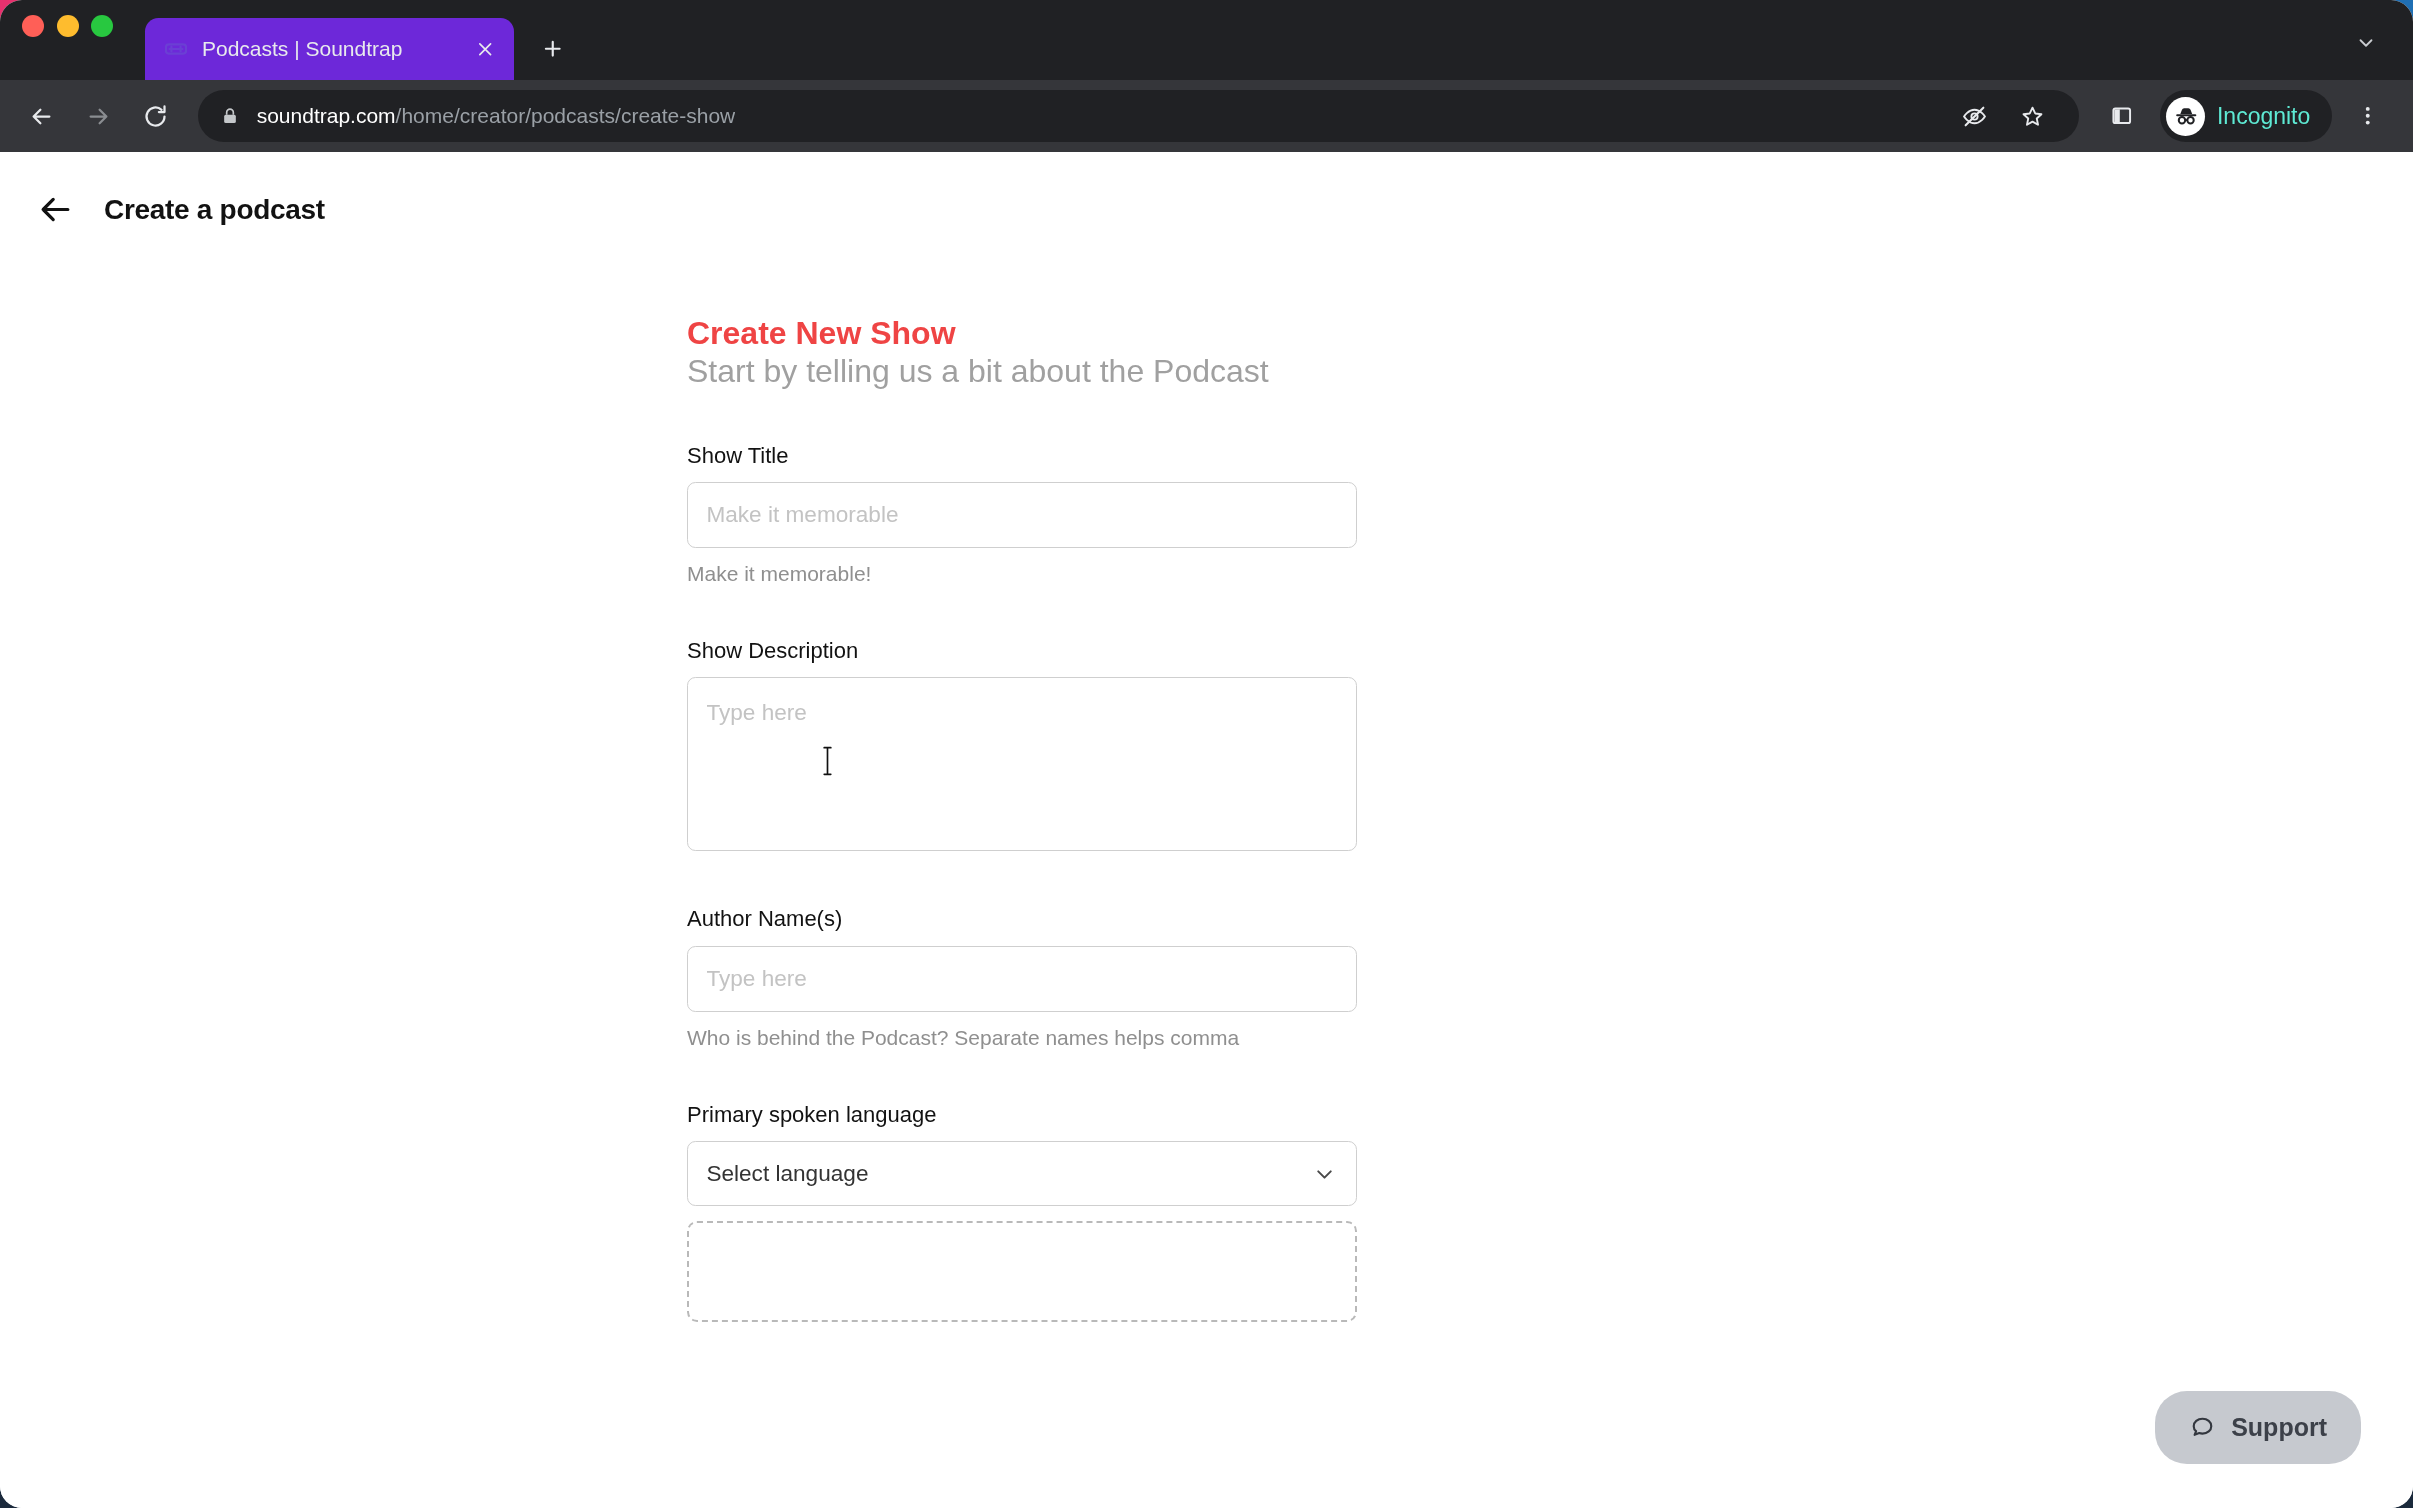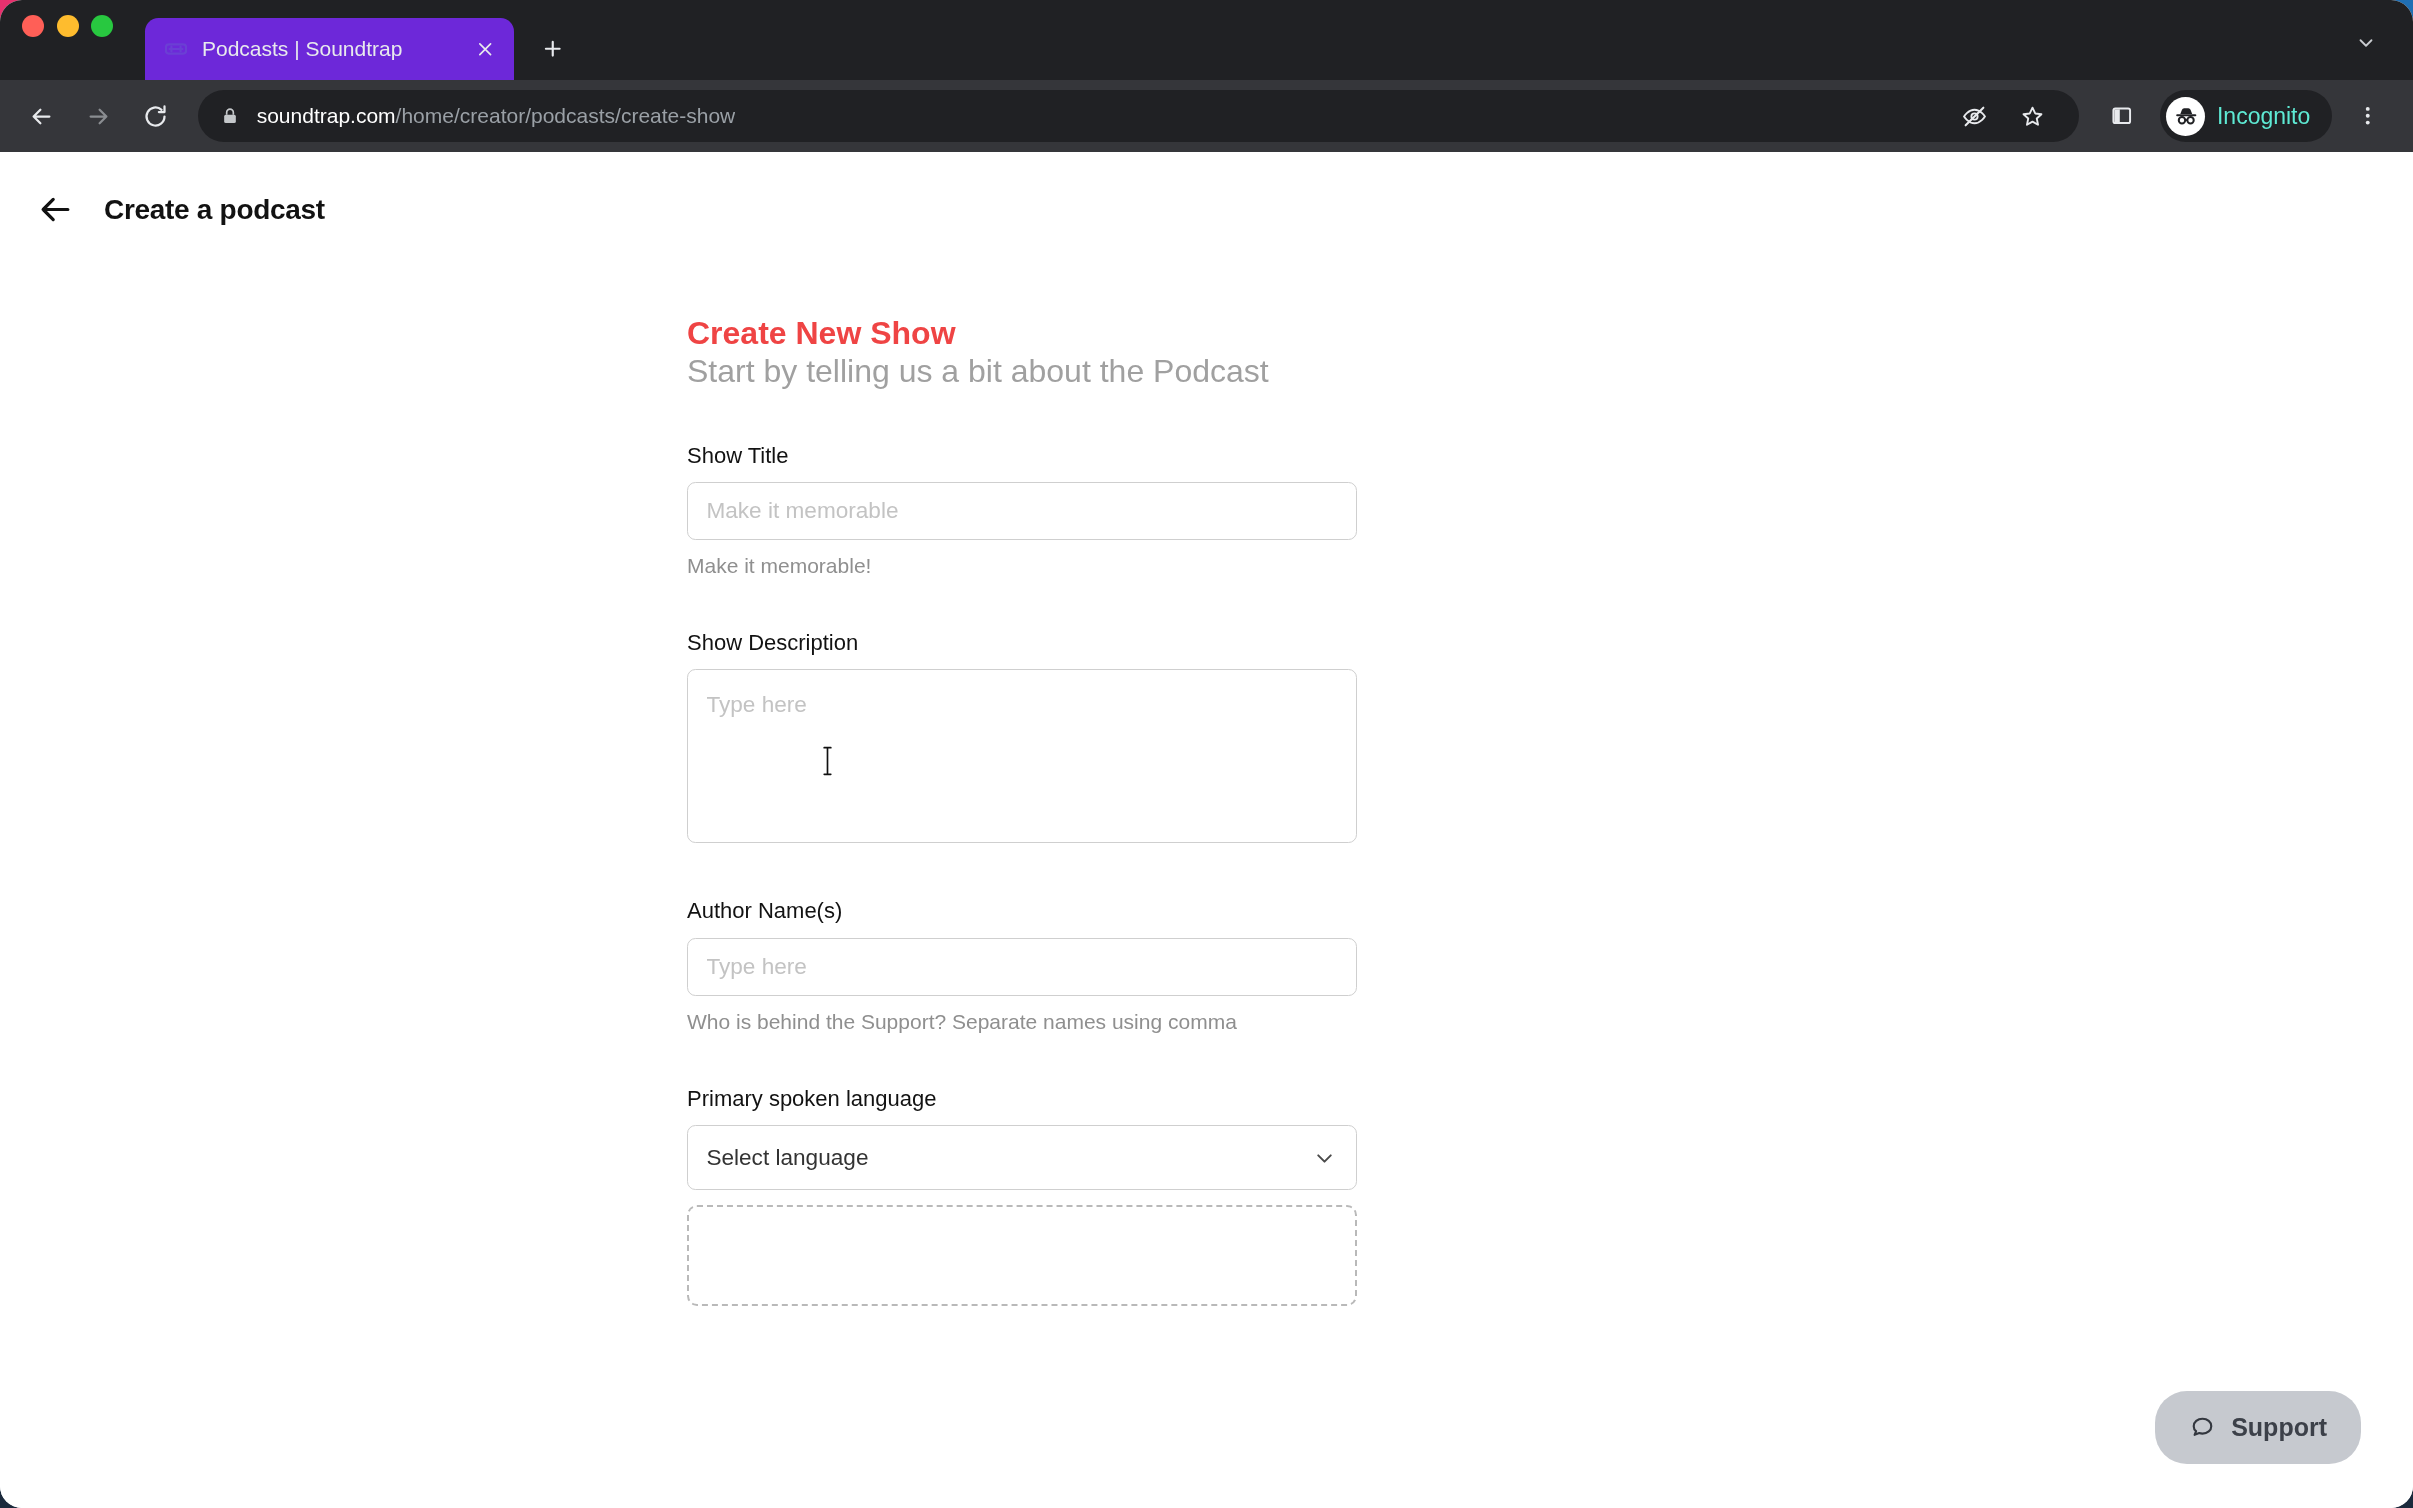--- a/index.html
+++ b/index.html
@@ -256,21 +256,21 @@
     width: 670px;
     border: 1.7px solid #cfcfcf;
     border-radius: 8.4px;
     background: #ffffff;
     font-family: "Liberation Sans", sans-serif;
     font-size: 22.6px;
     color: #121212;
     padding: 0 18.4px;
     outline: none;
   }
-  .text-input { height: 58px; }
+  .text-input { height: 66px; }
   .textarea-input {
     height: 174px;
     padding: 18.4px;
     resize: none;
     line-height: 1.4;
   }
   .text-input::placeholder,
   .textarea-input::placeholder { color: #c3c3c3; }
 
   .select-wrap { position: relative; width: 670px; }
@@ -486,21 +486,21 @@
       </div>
 
       <div class="field">
         <label class="field-label">Show Description</label>
         <textarea class="textarea-input" placeholder="Type here" style=""></textarea>
       </div>
 
       <div class="field">
         <label class="field-label">Author Name(s)</label>
         <input class="text-input" type="text" placeholder="Type here" style="">
-        <div class="helper-text">Who is behind the Support? Separate names using comma</div>
+        <div class="helper-text">Who is behind the Podcast? Separate names helps comma</div>
       </div>
 
       <div class="field">
         <label class="field-label">Primary spoken language</label>
         <div class="select-wrap">
           <select class="select-input">
             <option>Select language</option>
           </select>
           <span class="select-chevron">
             <svg width="25" height="25" viewBox="0 0 24 24" aria-hidden="true">

